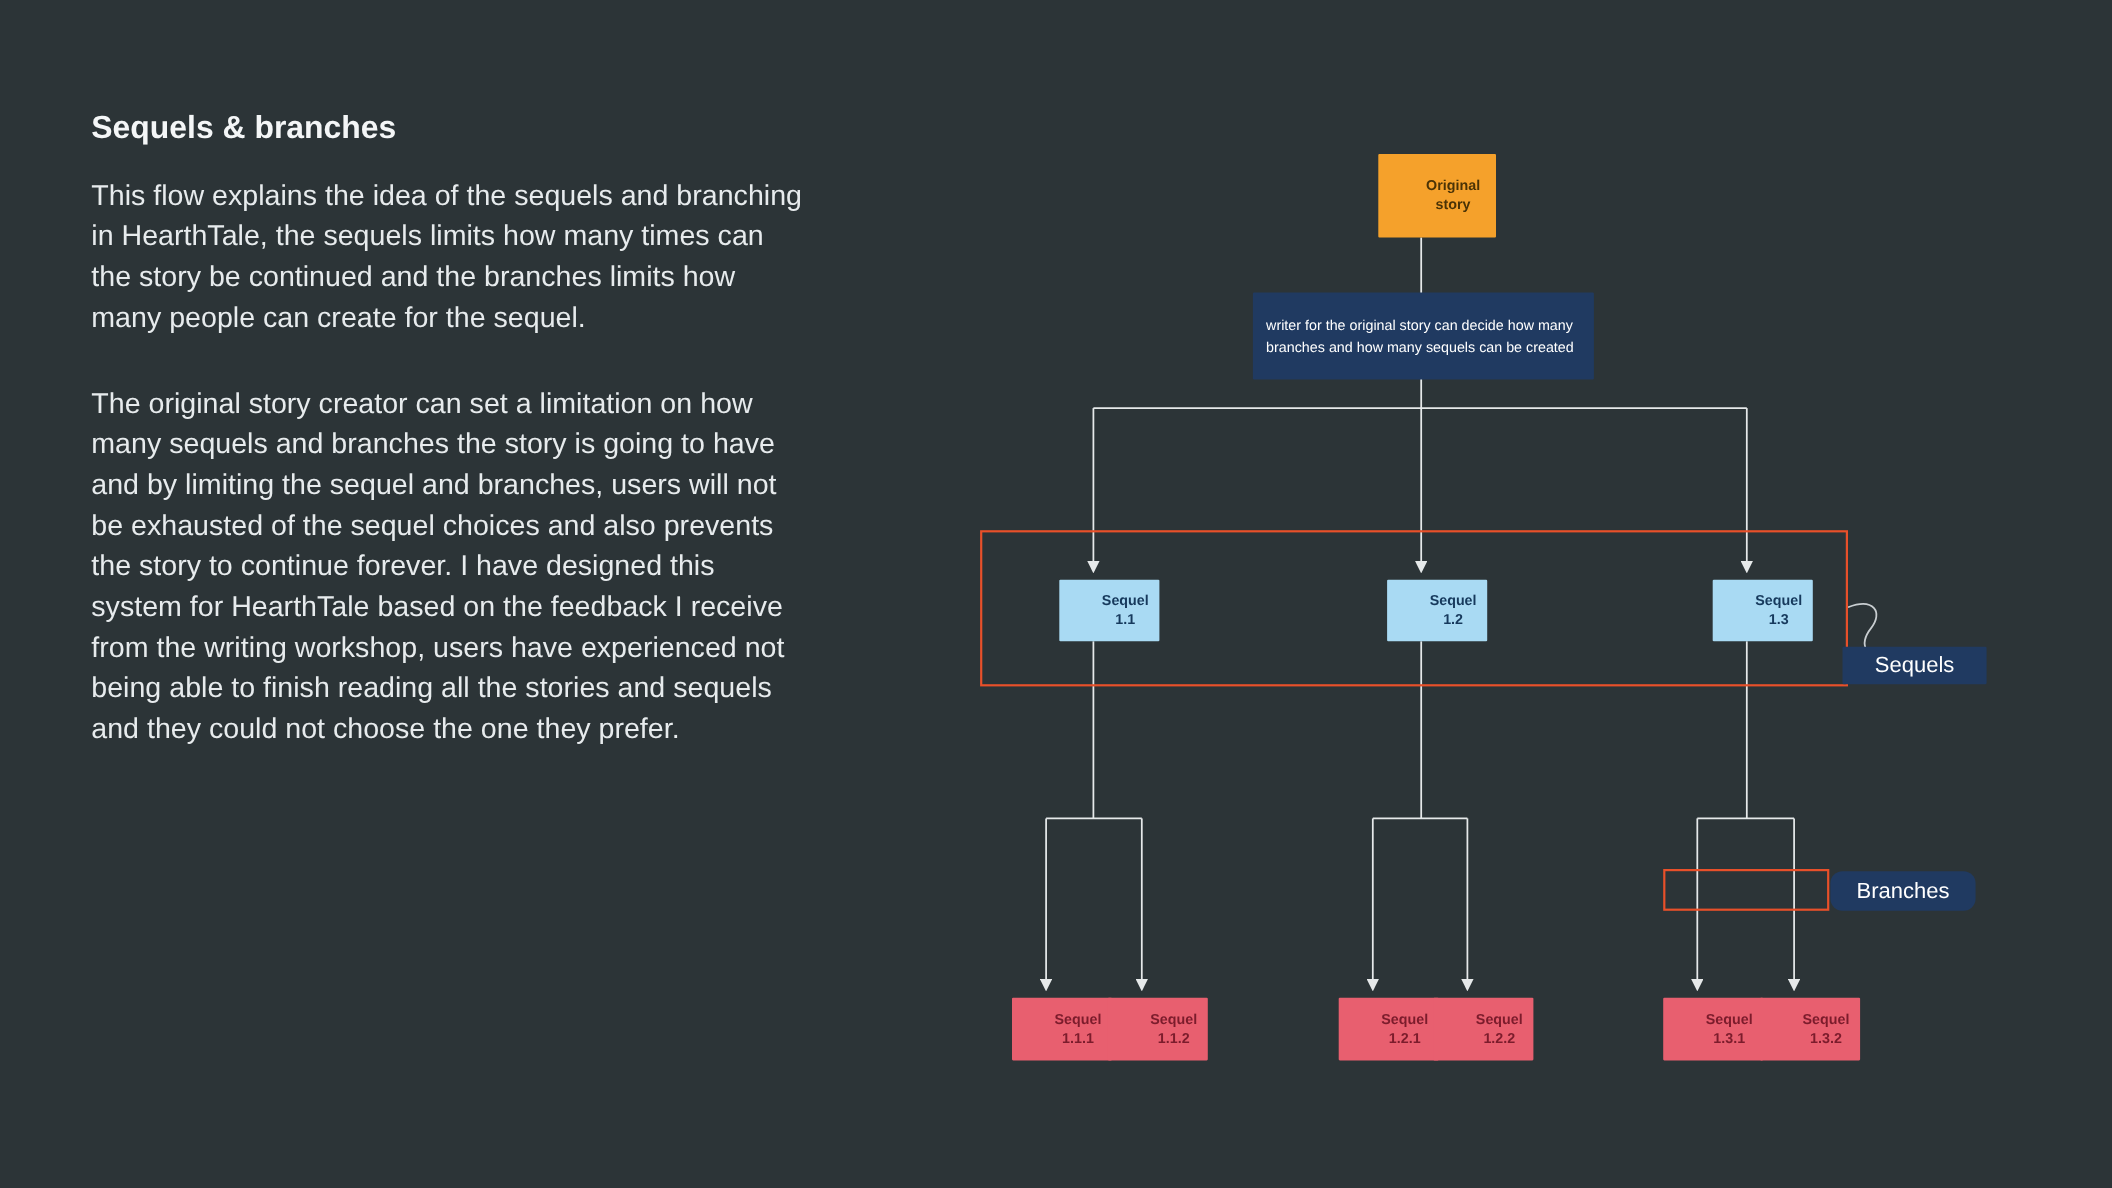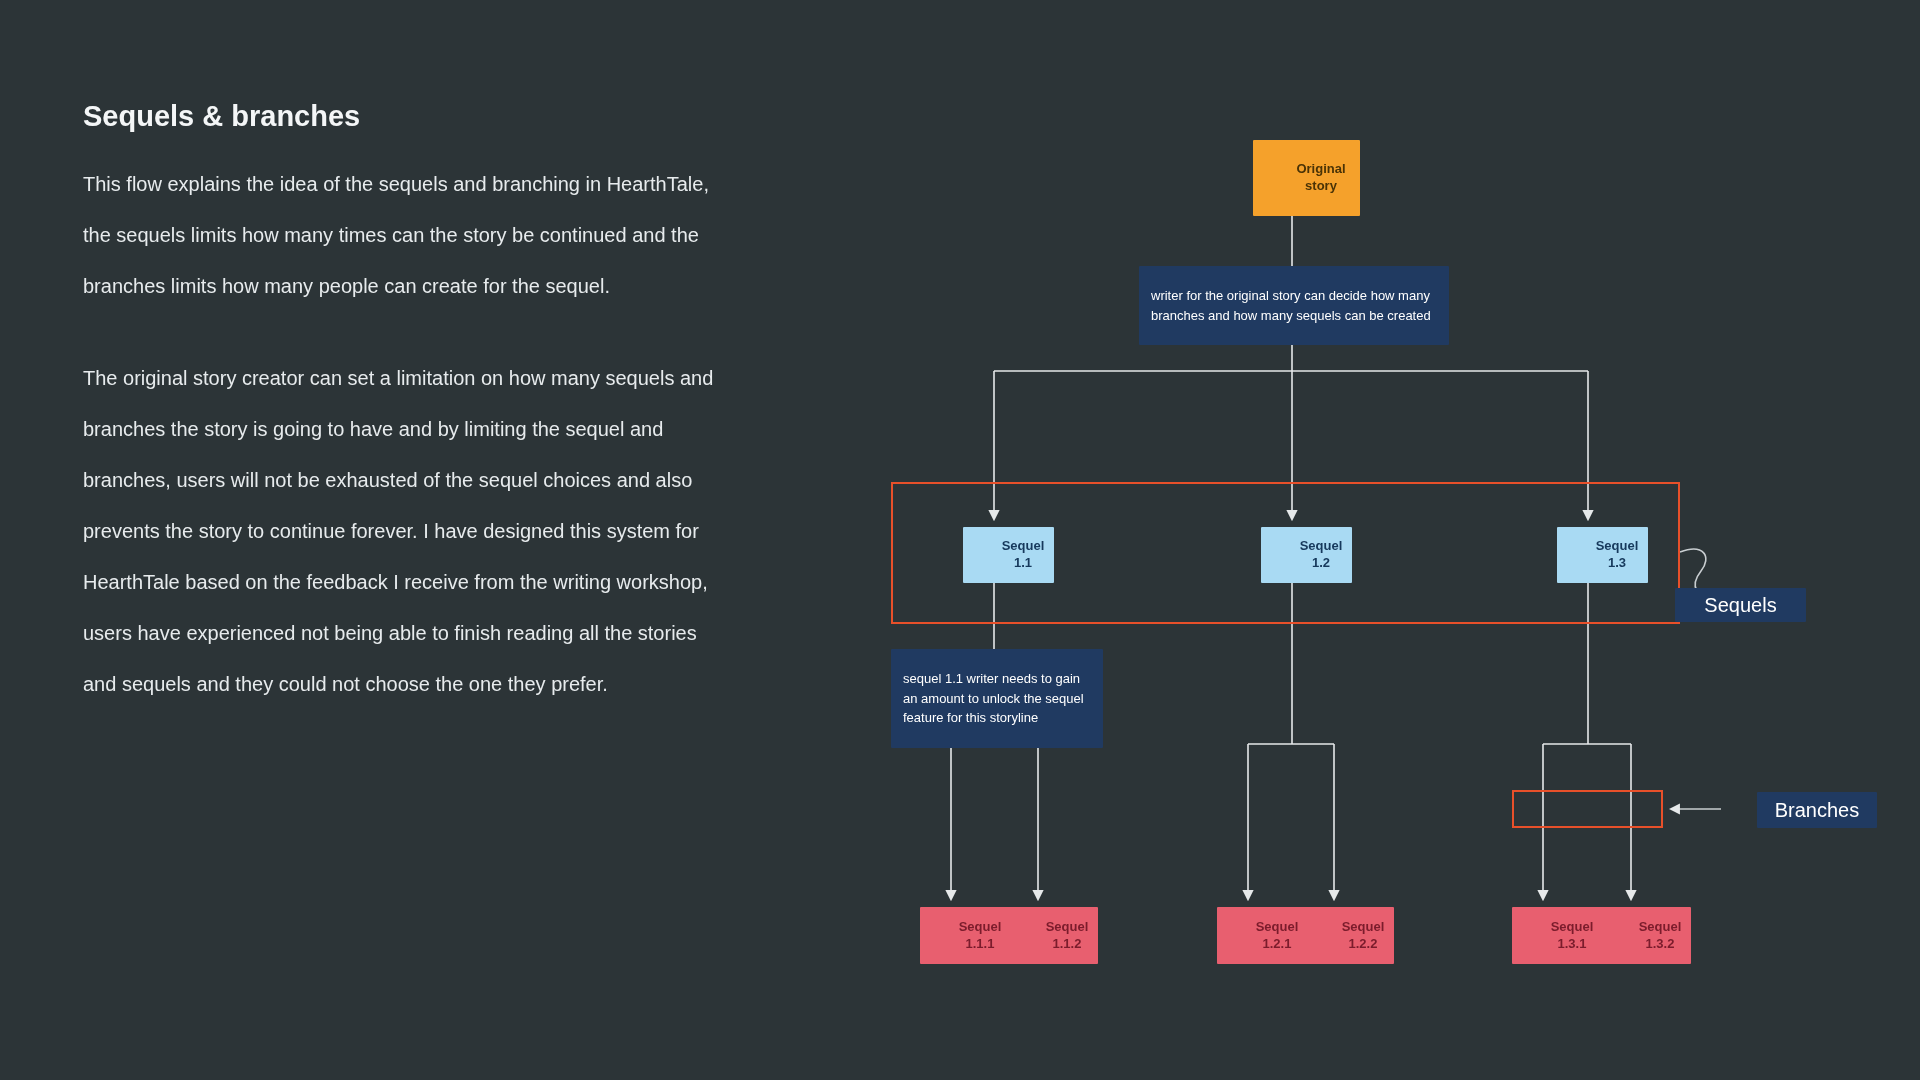--- a/index.html
+++ b/index.html
@@ -22,22 +22,22 @@
     color: #e7ebed;
   }
   .article h1 {
     margin: 0 0 26px 0;
     font-size: 29px;
     font-weight: bold;
     color: #f4f6f7;
   }
   .article p {
     margin: 0 0 41px 0;
-    font-size: 20px;
-    line-height: 51px;
+    font-size: 26px;
+    line-height: 37px;
     font-weight: 400;
   }
 
   
   .diagram { position: absolute; inset: 0; }
   .wires { position: absolute; left: 0; top: 0; z-index: 1; }
 
   .node {
     position: absolute;
     display: flex;
@@ -154,23 +154,20 @@
     </div>
     <div class="node sequel-node" style="left:1261px; top:527px; width:62px; height:56px;">
       <span class="node-label">Sequel
 1.2</span>
     </div>
     <div class="node sequel-node" style="left:1557px; top:527px; width:62px; height:56px;">
       <span class="node-label">Sequel
 1.3</span>
     </div>
 
-    <div class="note" style="left:891px; top:649px; width:212px;">
-      <span>sequel 1.1 writer needs to gain an amount to unlock the sequel feature for this storyline</span>
-    </div>
 
     <div class="node branch-node" style="left:920px; top:907px; width:62px; height:57px;">
       <span class="node-label">Sequel
 1.1.1</span>
     </div>
     <div class="node branch-node" style="left:1007px; top:907px; width:62px; height:57px;">
       <span class="node-label">Sequel
 1.1.2</span>
     </div>
     <div class="node branch-node" style="left:1217px; top:907px; width:62px; height:57px;">
@@ -186,18 +183,18 @@
 1.3.1</span>
     </div>
     <div class="node branch-node" style="left:1600px; top:907px; width:62px; height:57px;">
       <span class="node-label">Sequel
 1.3.2</span>
     </div>
 
     <div class="tag" style="left:1675px; top:588px; width:131px; height:34px;">
       <span>Sequels</span>
     </div>
-    <div class="tag" style="left:1757px; top:792px; width:120px; height:36px;">
+    <div class="tag" style="left:1664px; top:792px; width:132px; height:36px;border-radius:11px;">
       <span>Branches</span>
     </div>
 
   </div>
 </div>
 
 </body></html>

